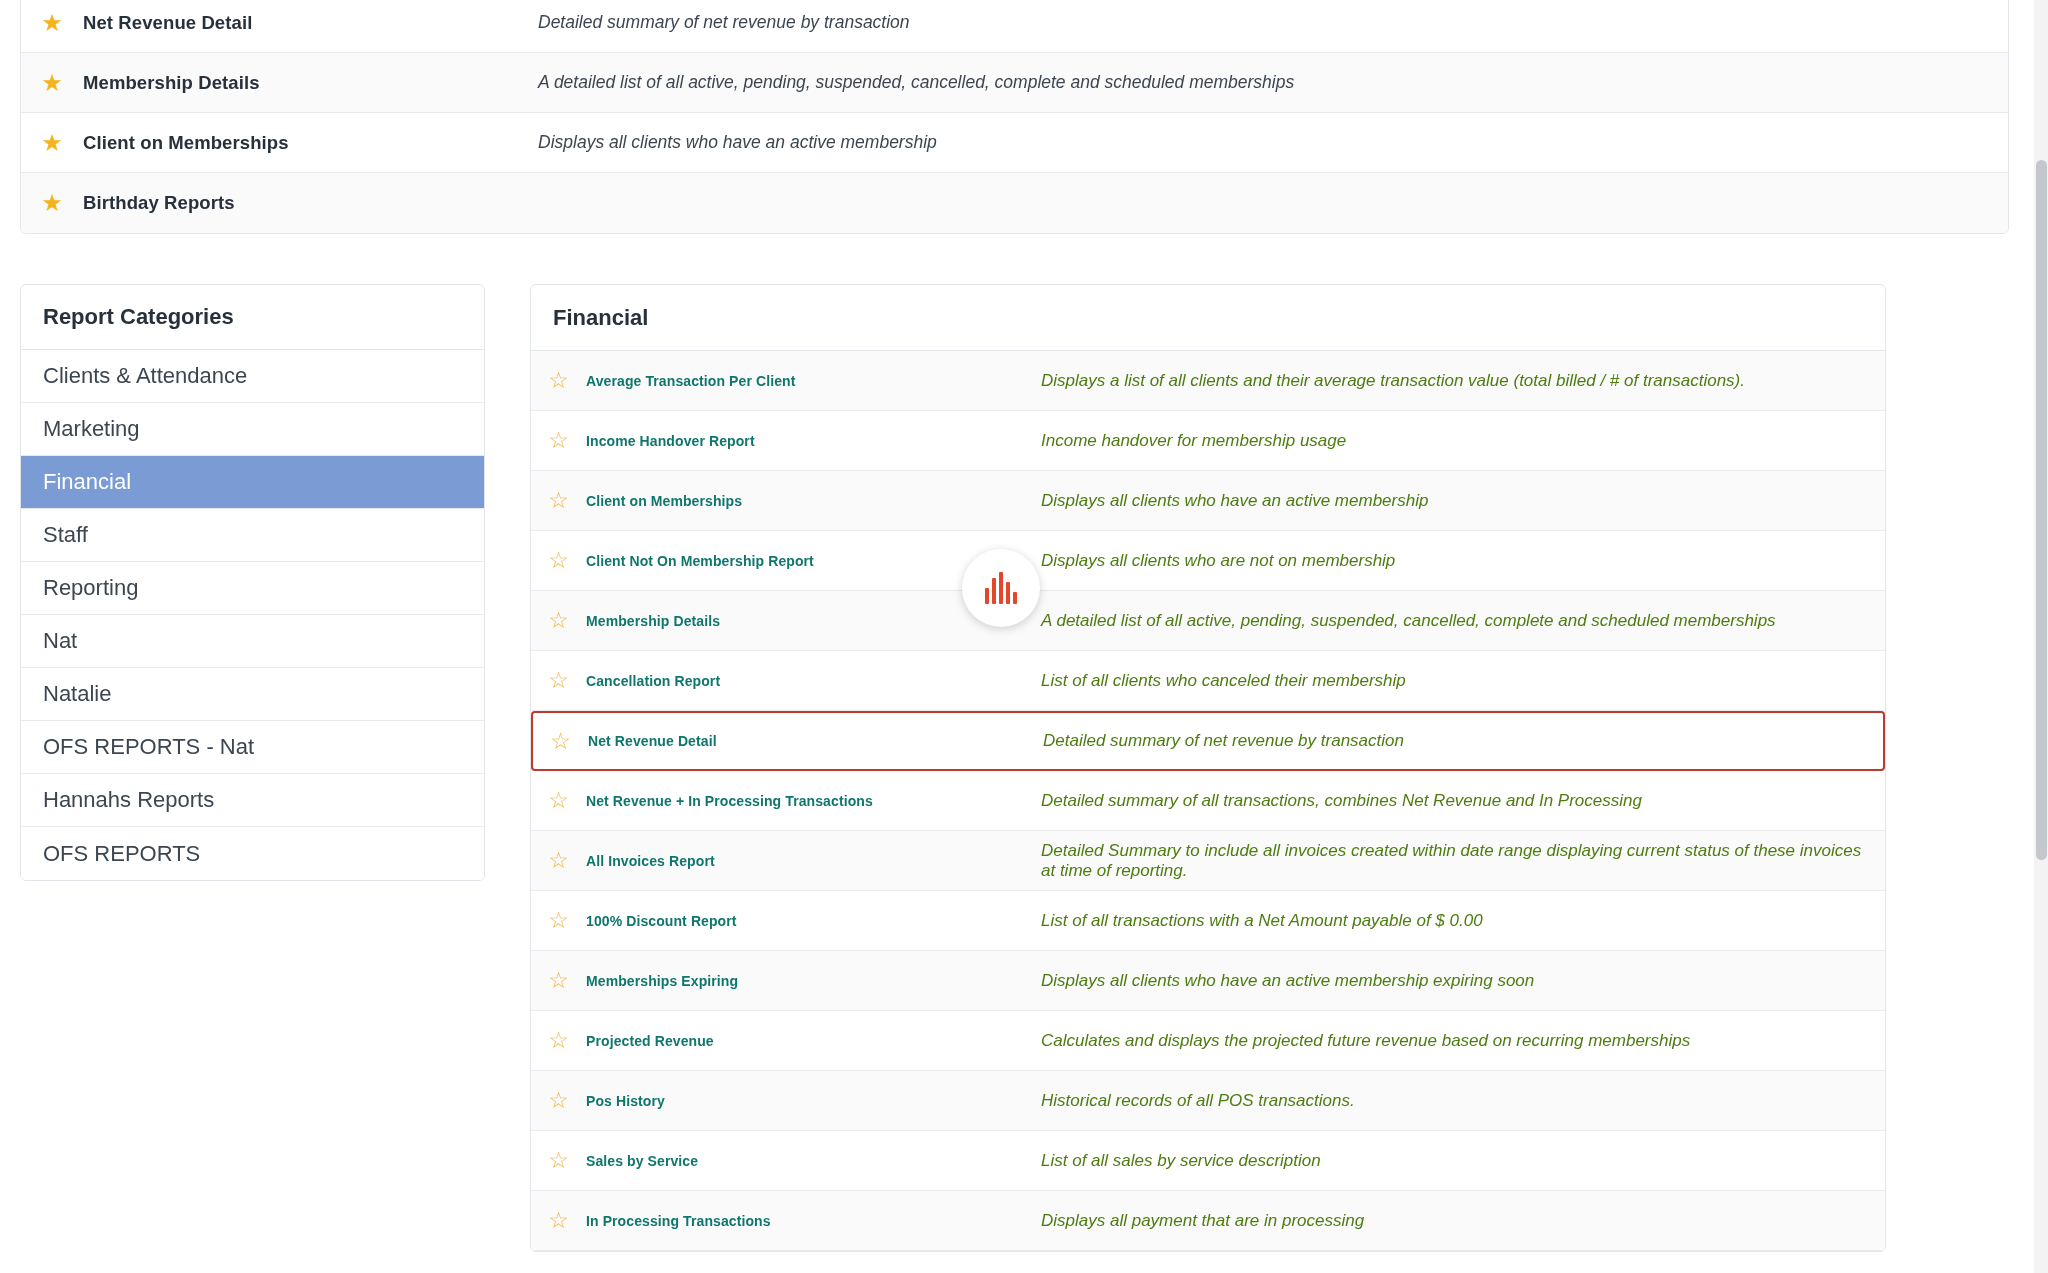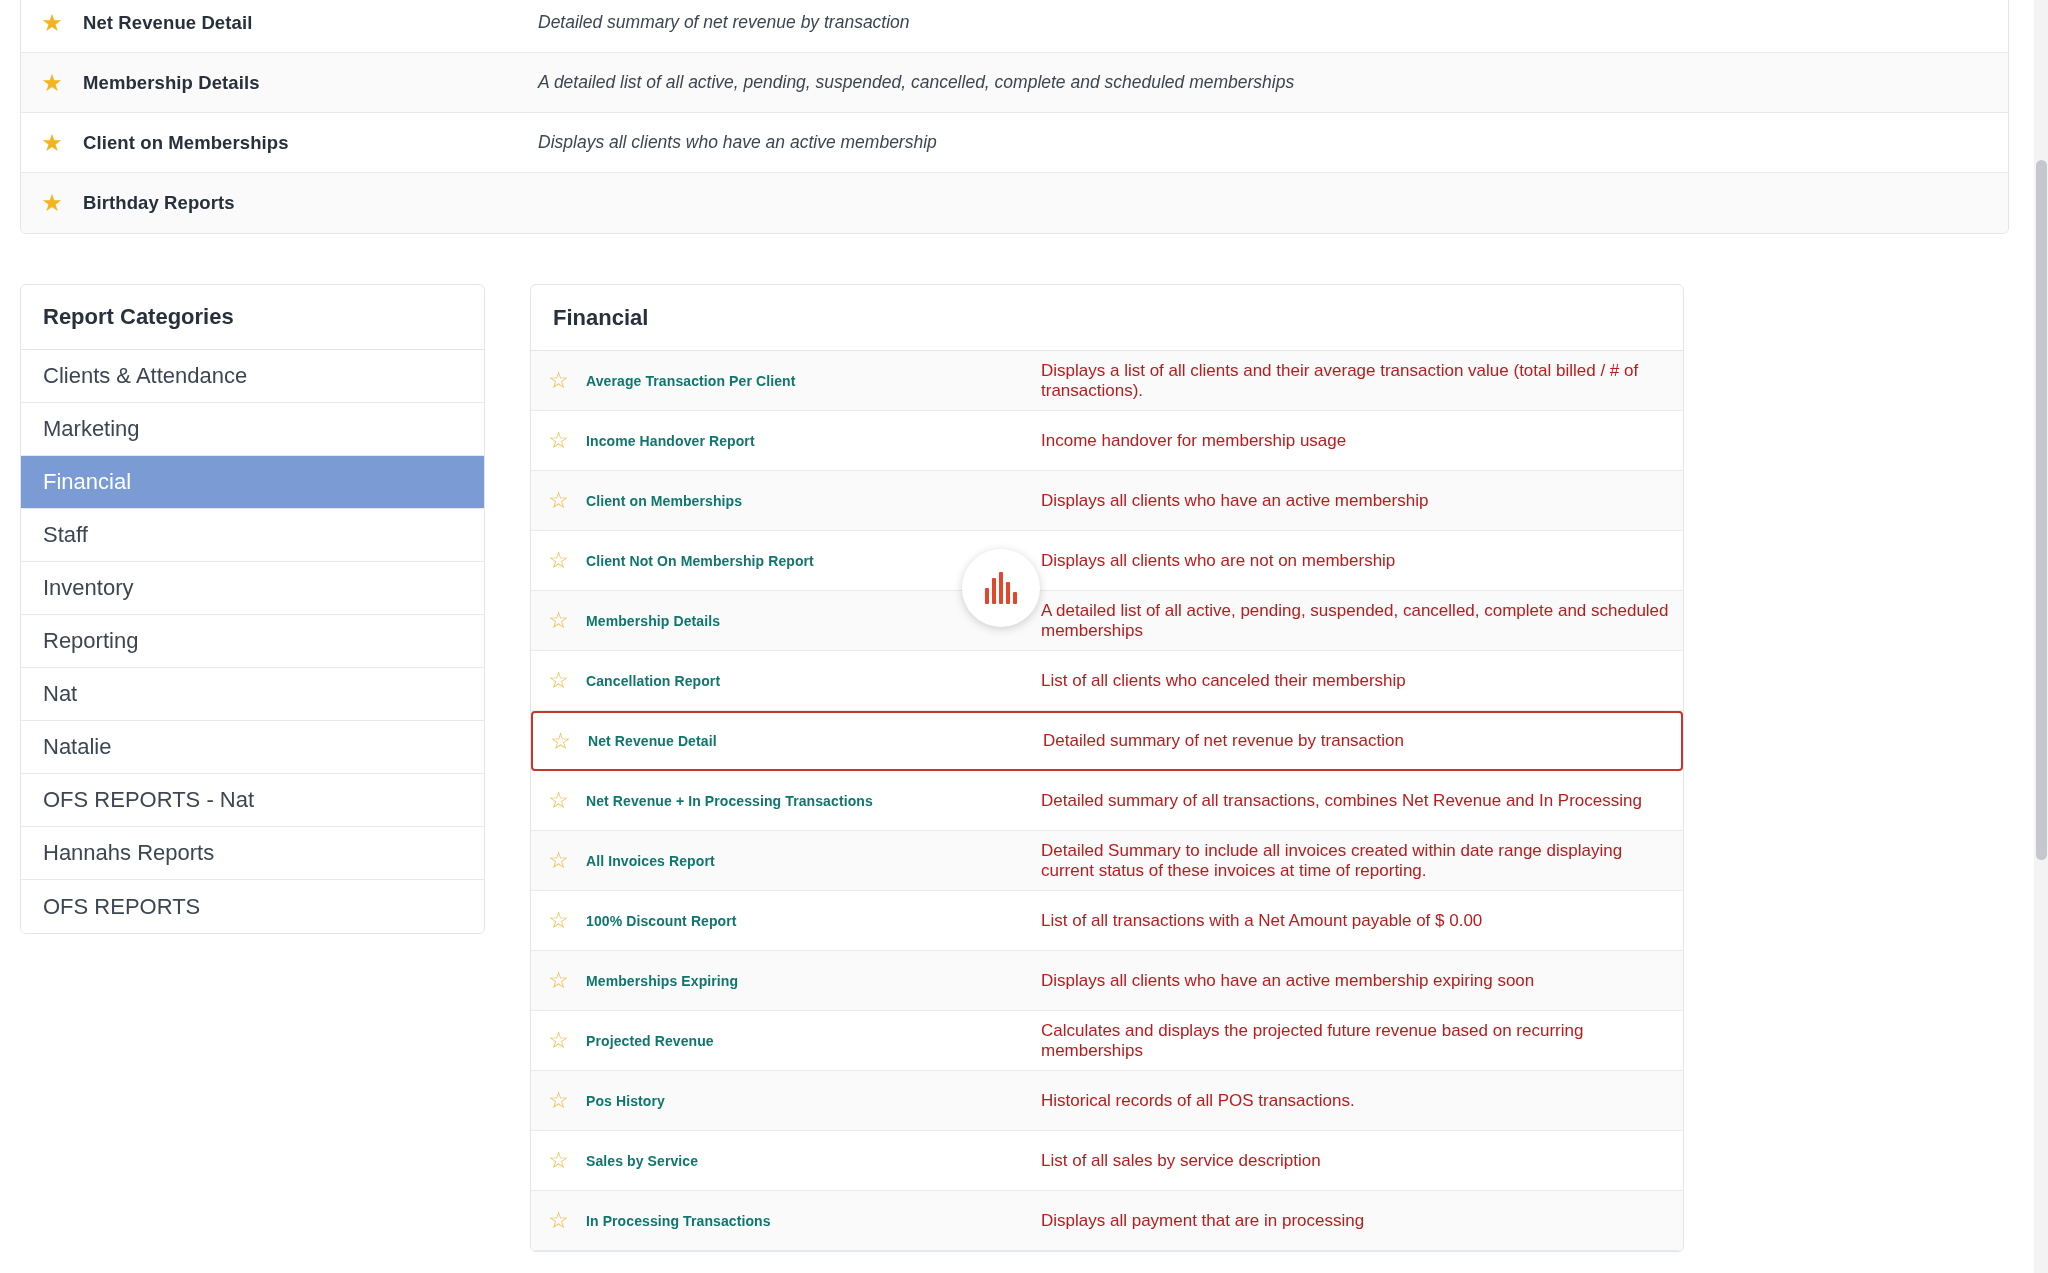--- a/index.html
+++ b/index.html
@@ -58,21 +58,21 @@
     font-size: 17.5px;
     font-style: italic;
     color: #3c4651;
   }
 
   
   .lower {
     position: absolute;
     left: 20px;
     top: 284px;
-    width: 1664px;
+    width: 1866px;
     display: flex;
     align-items: flex-start;
   }
 
   
   .cat-card {
     width: 465px;
     flex: 0 0 465px;
     border: 1px solid #e2e5e9;
     border-radius: 6px;
@@ -158,21 +158,22 @@
   .rep-name {
     flex: 0 0 455px;
     font-size: 14px;
     font-weight: bold;
     color: #0f766e;
     letter-spacing: 0.1px;
   }
   .rep-desc {
     flex: 1 1 auto;
     font-size: 17px;
-    color: #b91c1c;
+    font-style: italic;
+    color: #4d7c0f;
     padding-right: 14px;
   }
 
   
   .spinner-bubble {
     position: absolute;
     left: 962px;
     top: 549px;
     width: 78px;
     height: 78px;
@@ -247,21 +248,20 @@
 </div>
 
 <div class="lower">
 
   <div class="cat-card">
     <div class="cat-header">Report Categories</div>
     <div class="cat-item">Clients &amp; Attendance</div>
     <div class="cat-item">Marketing</div>
     <div class="cat-item selected">Financial</div>
     <div class="cat-item">Staff</div>
-    <div class="cat-item">Inventory</div>
     <div class="cat-item">Reporting</div>
     <div class="cat-item">Nat</div>
     <div class="cat-item">Natalie</div>
     <div class="cat-item">OFS REPORTS - Nat</div>
     <div class="cat-item">Hannahs Reports</div>
     <div class="cat-item">OFS REPORTS</div>
   </div>
 
   <div class="rep-card">
     <div class="rep-header">Financial</div>

